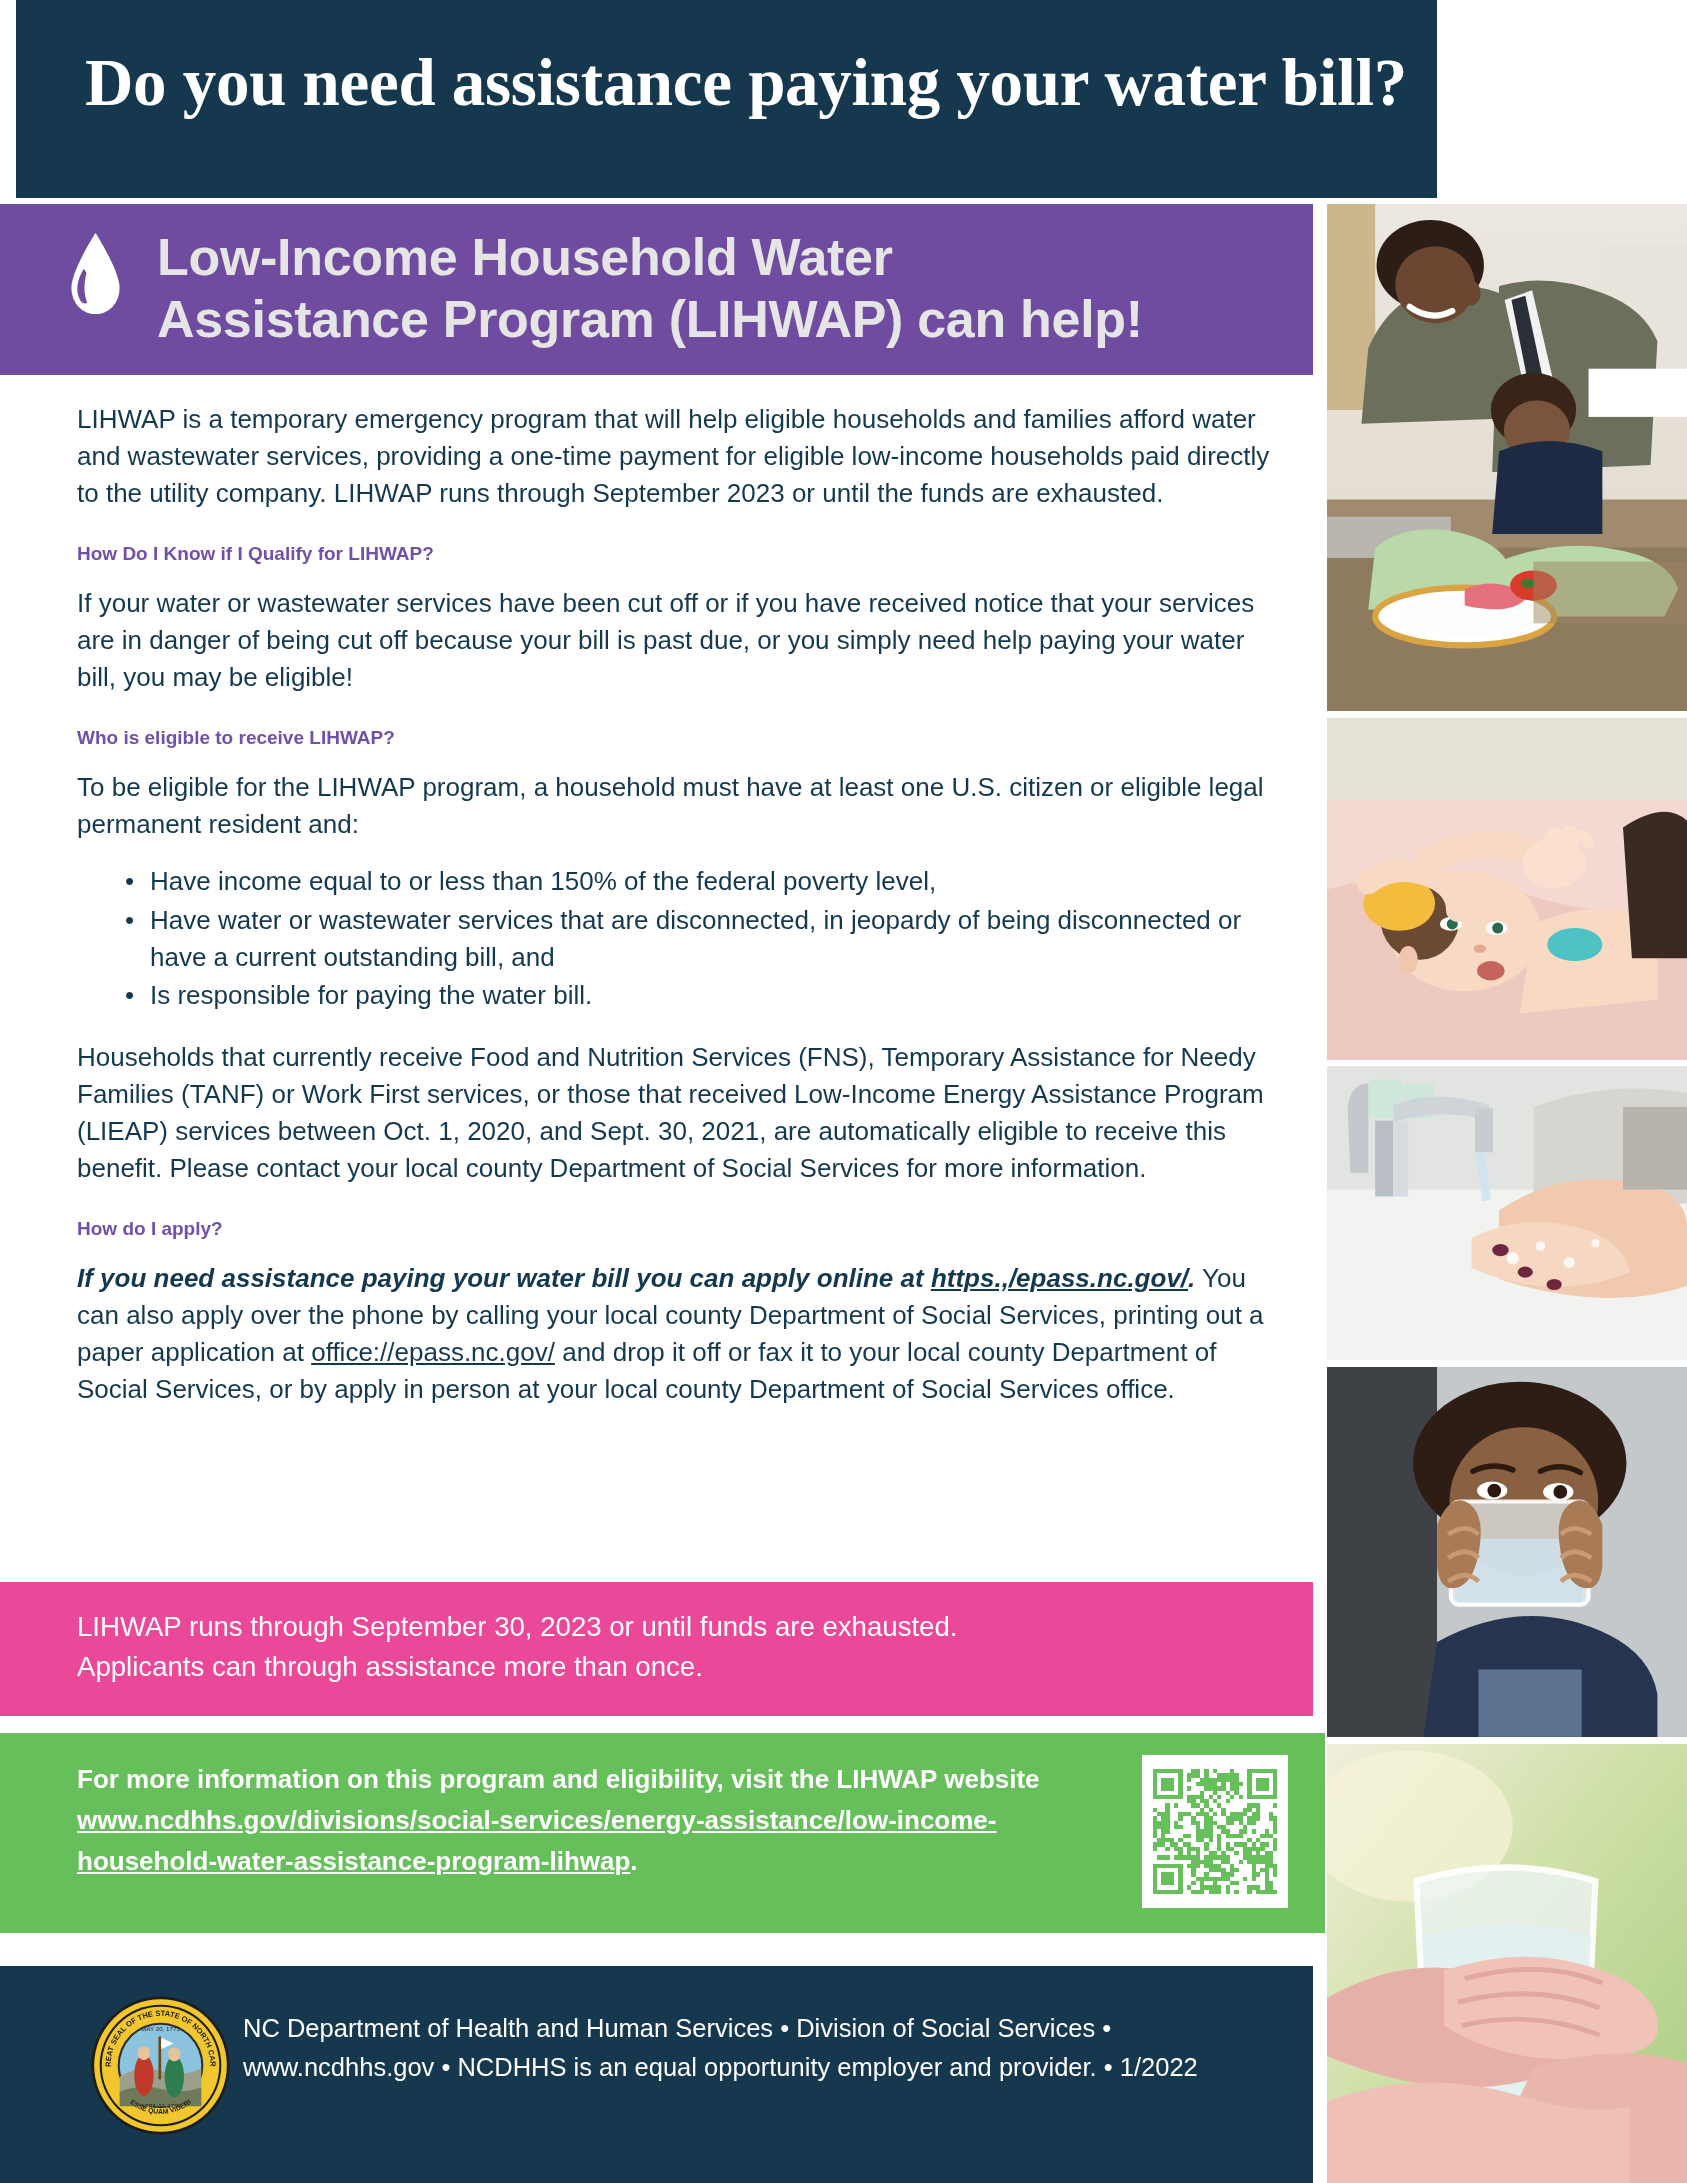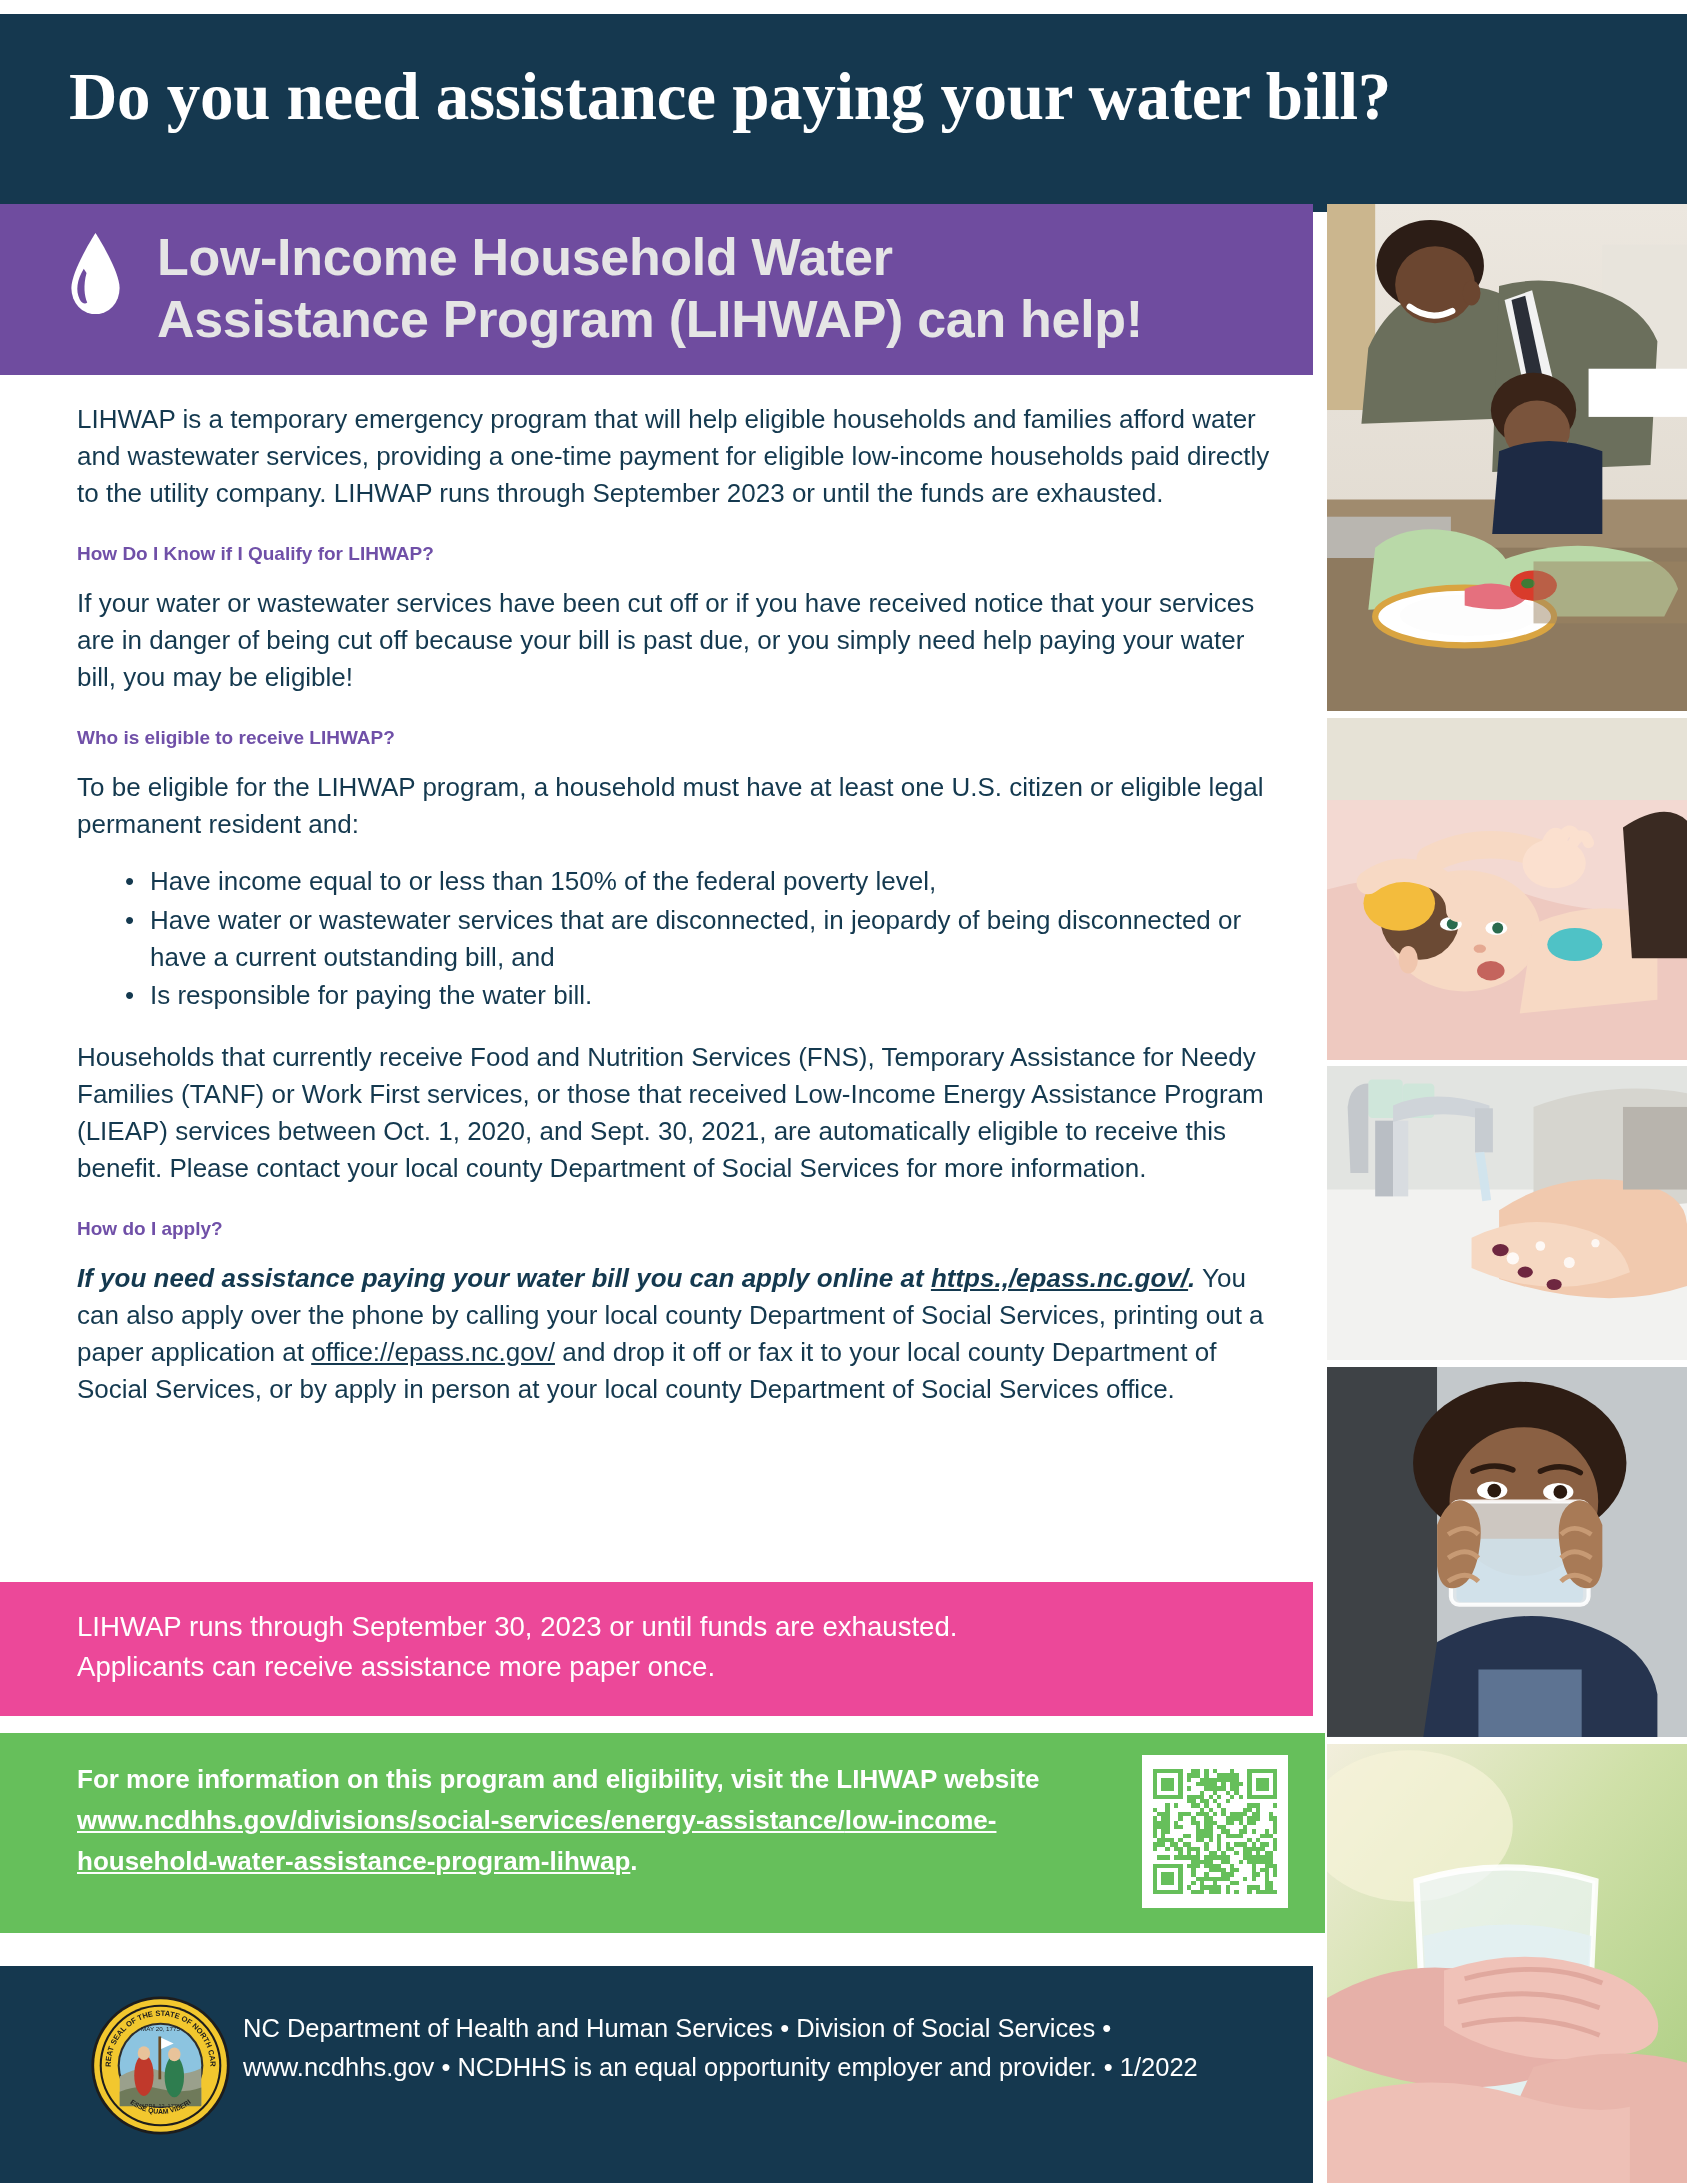--- a/index.html
+++ b/index.html
@@ -11,24 +11,23 @@
     width: 1687px;
     height: 2183px;
     font-family: "Liberation Sans", sans-serif;
     position: relative;
     overflow: hidden;
   }
 
   
   .header-bar {
     position: absolute;
-    left: 0; top: 0;
-    width: 1687px; height: 198px;
+    left: 16px; top: 0;
+    width: 1421px; height: 198px;
     background: #15384F;
-    margin-top: 14px;
   }
   .header-title {
     position: absolute;
     left: 69px;
     top: 41px;
     width: 1558px;
     font-family: "Liberation Serif", serif;
     font-weight: bold;
     font-size: 67px;
     line-height: 83px;
@@ -282,21 +281,21 @@
 
     <h2 class="section-head">How do I apply?</h2>
 
     <p class="para"><span class="apply-lead">If you need assistance paying your water bill you can apply online at </span><a class="link apply-lead" href="#">https.,/epass.nc.gov/</a><span class="apply-lead">.</span>
       <span>You can also apply over the phone by calling your  local county Department of Social Services, printing out a paper application at </span><a class="link" href="#">office://epass.nc.gov/</a><span> and drop it off or fax it to your local county Department of Social Services, or by apply in person at your local county Department of Social Services office.</span></p>
   </div>
 
   <div class="teal-band">
     <div class="teal-text">
       <div>LIHWAP runs through September 30, 2023 or until funds are exhausted.</div>
-      <div>Applicants can receive assistance more paper once.</div>
+      <div>Applicants can through assistance more than once.</div>
     </div>
   </div>
 
   <div class="green-band">
     <div class="green-text"><span>For more information on this program and eligibility, visit the LIHWAP website </span><a href="#">www.ncdhhs.gov/divisions/social-services/energy-assistance/</a><a href="#">low-income-household-water-assistance-program-lihwap</a><span>.</span></div>
     <div class="qr-wrap">
       <div class="qr-grid" id="qr">
           <i class="on"></i>
           <i class="on"></i>
           <i class="on"></i>

